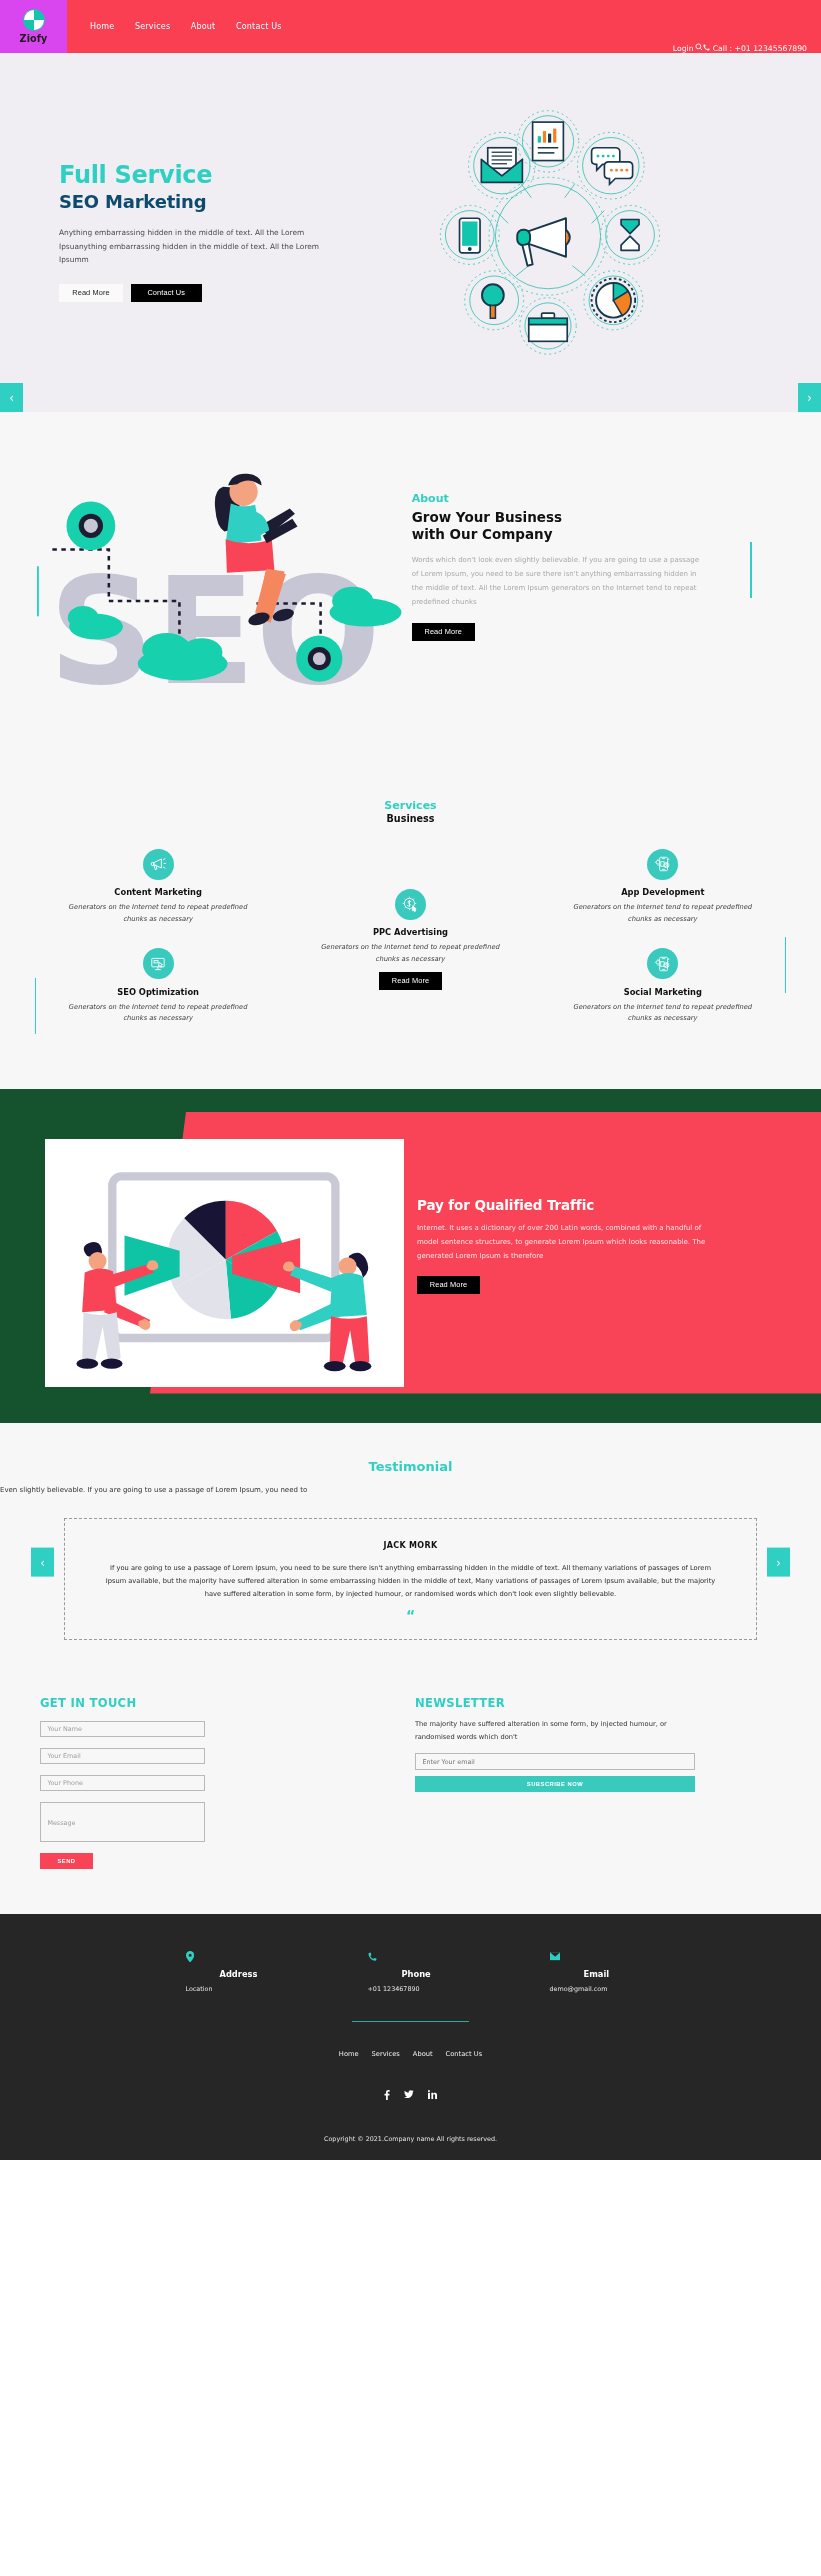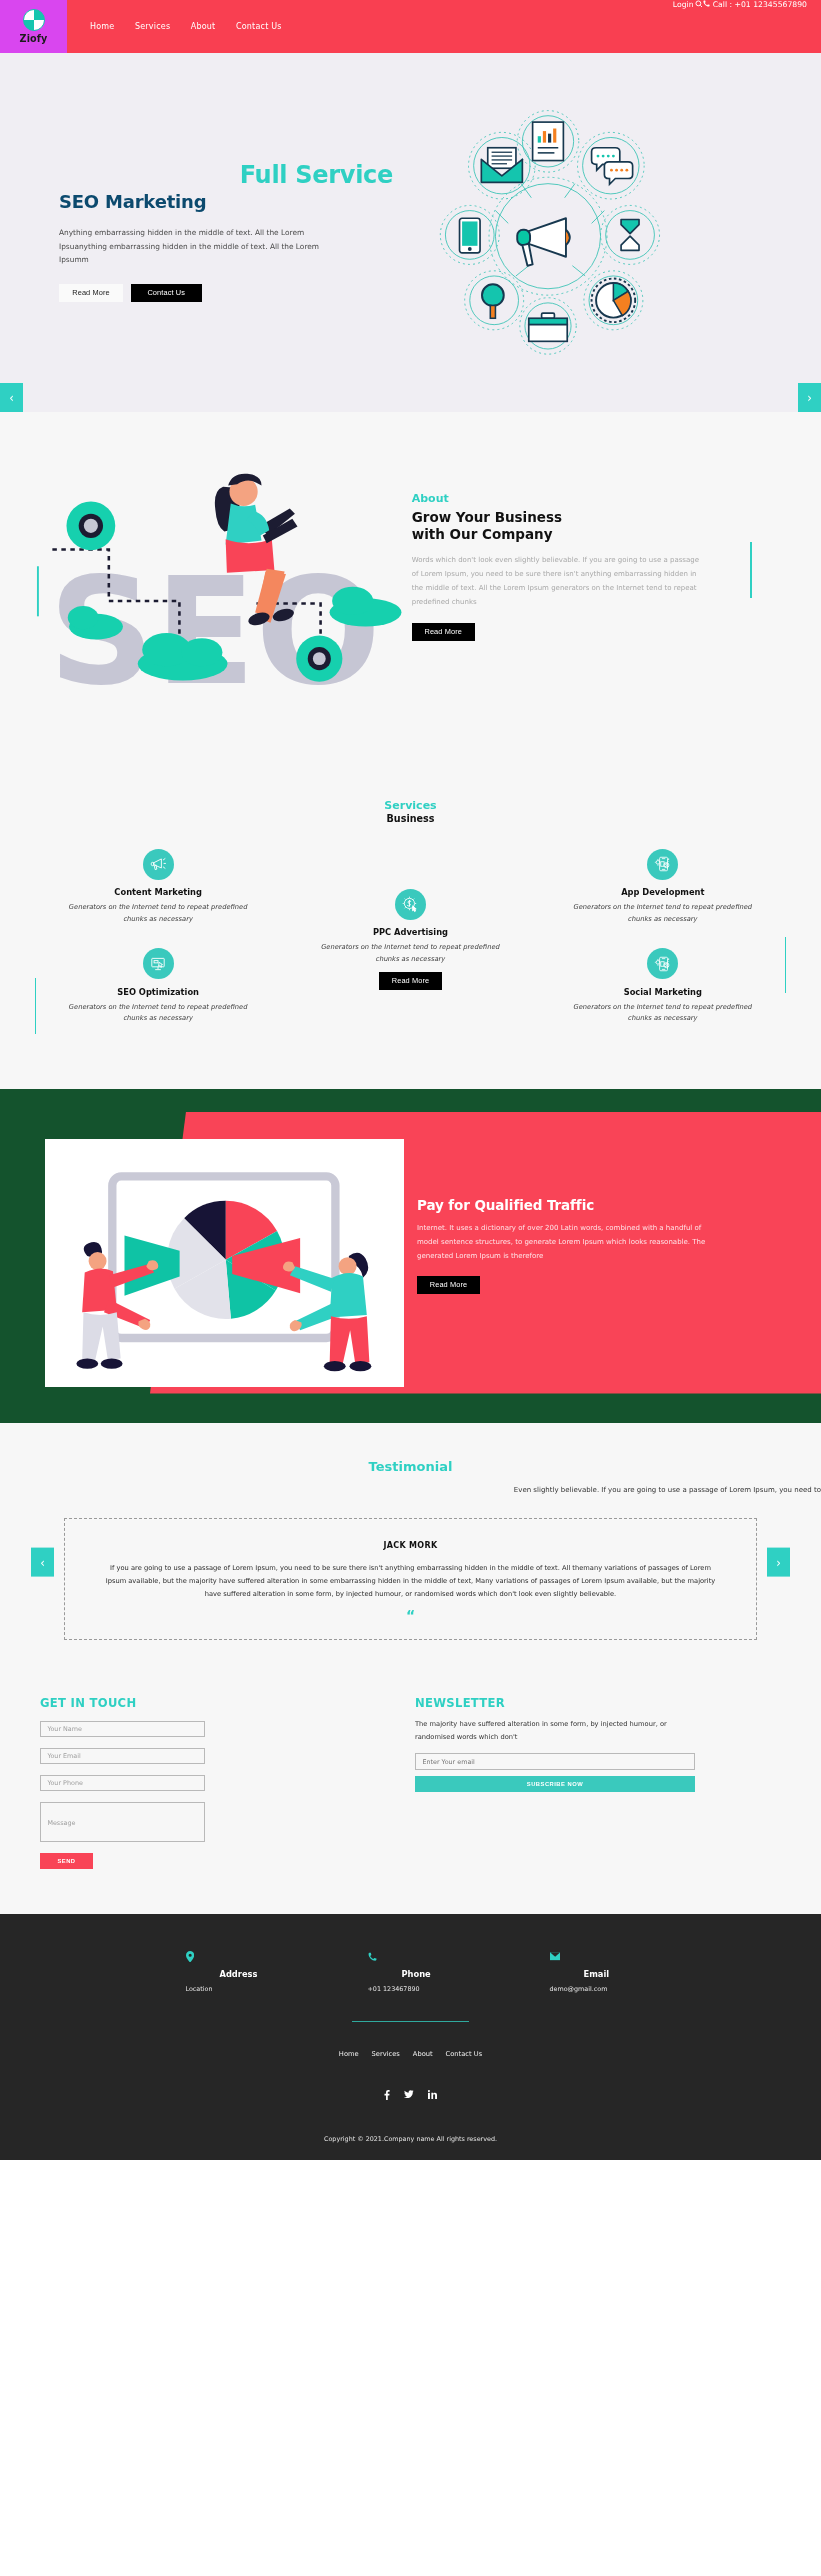--- a/index.html
+++ b/index.html
@@ -14,29 +14,29 @@
 
   
   .header { height:53px; background:#f93f51; display:flex; align-items:stretch; position:relative; z-index:20;}
   .logo-box { width:67px; background:#d946ef; display:flex; flex-direction:column; align-items:center; justify-content:center; flex:0 0 67px;}
   .logo-mark { width:22px; height:22px; border-radius:50%; background:
       conic-gradient(#14c5ae 0deg 90deg, #ffffff 90deg 180deg, #14c5ae 180deg 270deg, #ffffff 270deg 360deg);
       border:1.3px solid #14c5ae; }
   .logo-text { font-size:9.6px; font-weight:bold; color:#1b1b1b; margin-top:2.6px; letter-spacing:0.1px;}
   .nav { display:flex; align-items:center; gap:20.5px; margin-left:23px; }
   .nav a { color:#fff; font-size:8px; text-decoration:none; letter-spacing:0.2px;}
-  .header-right { margin-left:auto; display:flex; align-items:flex-start; gap:1px; padding-right:14px; color:#fff; font-size:7.7px;}
+  .header-right { margin-left:auto; display:flex; align-items:flex-end; gap:1px; padding-right:14px; color:#fff; font-size:7.7px;}
   .header-right a { color:#fff; text-decoration:none; font-size:7.7px;}
   .hr-ico { font-size:7.7px; color:#fff; }
 
   
   .hero { background:#f0eef3; height:359px; position:relative; display:flex; align-items:center;}
   .hero-inner { width:757px; margin:0 auto; display:flex; align-items:center; padding-left:27px;}
   .hero-left { width:334px; }
-  .hero-sub { font-size:24px; font-weight:bold; color:#2fd0c3; line-height:1.05; letter-spacing:-0.3px;text-align:right;}
+  .hero-sub { font-size:24px; font-weight:bold; color:#2fd0c3; line-height:1.05; letter-spacing:-0.3px;}
   .hero-title { font-size:18px; font-weight:bold; color:#0c4a6e; margin-top:2.6px; letter-spacing:-0.2px;}
   .hero-desc { font-size:7.4px; color:#4a4a4a; line-height:1.85; margin-top:14px; width:289px;}
   .hero-btns { margin-top:16.7px; display:flex; gap:7.7px;}
   .btn { display:inline-flex; align-items:center; justify-content:center; font-size:7.4px; letter-spacing:0.1px; cursor:pointer; border:none;}
   .btn-light { background:#fafafa; color:#1a1a1a; width:64px; height:18px; }
   .btn-dark { background:#000; color:#fff; width:71px; height:18px; }
   .hero-art { margin-left:33px; width:244px; height:250px; position:relative;}
 
   .arrow-btn { position:absolute; width:23px; height:29.5px; background:#2fd0c3; color:#fff;
      display:flex; align-items:center; justify-content:center; font-size:11.6px; cursor:pointer; }
@@ -78,21 +78,21 @@
       clip-path: polygon(36px 0, 100% 0, 100% 100%, 0 100%); }
   .traffic-card { position:absolute; left:45px; top:50px; width:359px; height:248px; background:#fff; z-index:3;}
   .traffic-right { position:absolute; left:417px; top:108px; width:359px; z-index:4; color:#fff;}
   .traffic-h { font-size:13.5px; font-weight:bold; letter-spacing:-0.1px;}
   .traffic-p { font-size:7px; line-height:2.0; margin-top:7.7px; width:308px; color:#ffe3e7;}
   .traffic-right .btn-dark { margin-top:13px; width:63px; height:18px;}
 
   
   .testi { background:#f7f7f7; padding:36px 0 45px; position:relative;}
   .testi-h { text-align:center; color:#2fd0c3; font-size:13px; font-weight:bold;}
-  .testi-sub { text-align:right; font-size:7px; color:#333; margin-top:11.6px;}
+  .testi-sub { text-align:left; font-size:7px; color:#333; margin-top:11.6px;}
   .testi-box { width:693px; margin:24.4px auto 0; border:0.6px dashed #9a9a9a; padding:22px 39px 16.7px; position:relative; background:#f7f7f7;}
   .testi-name { text-align:center; font-size:8px; font-weight:bold; color:#111; letter-spacing:0.3px;}
   .testi-body { text-align:center; font-size:6.7px; color:#2b2b2b; line-height:2.0; margin-top:11.6px;}
   .testi-quote { text-align:center; color:#2fd0c3; font-size:14px; margin-top:6.4px; font-weight:bold; line-height:1;}
   .testi .arrow-btn { top:50%; transform:translateY(-6.4px);}
   .testi .arrow-left { left:31px;}
   .testi .arrow-right { right:31px;}
 
   
   .contact { background:#f7f7f7; padding:11.6px 0 45px; display:flex; }

